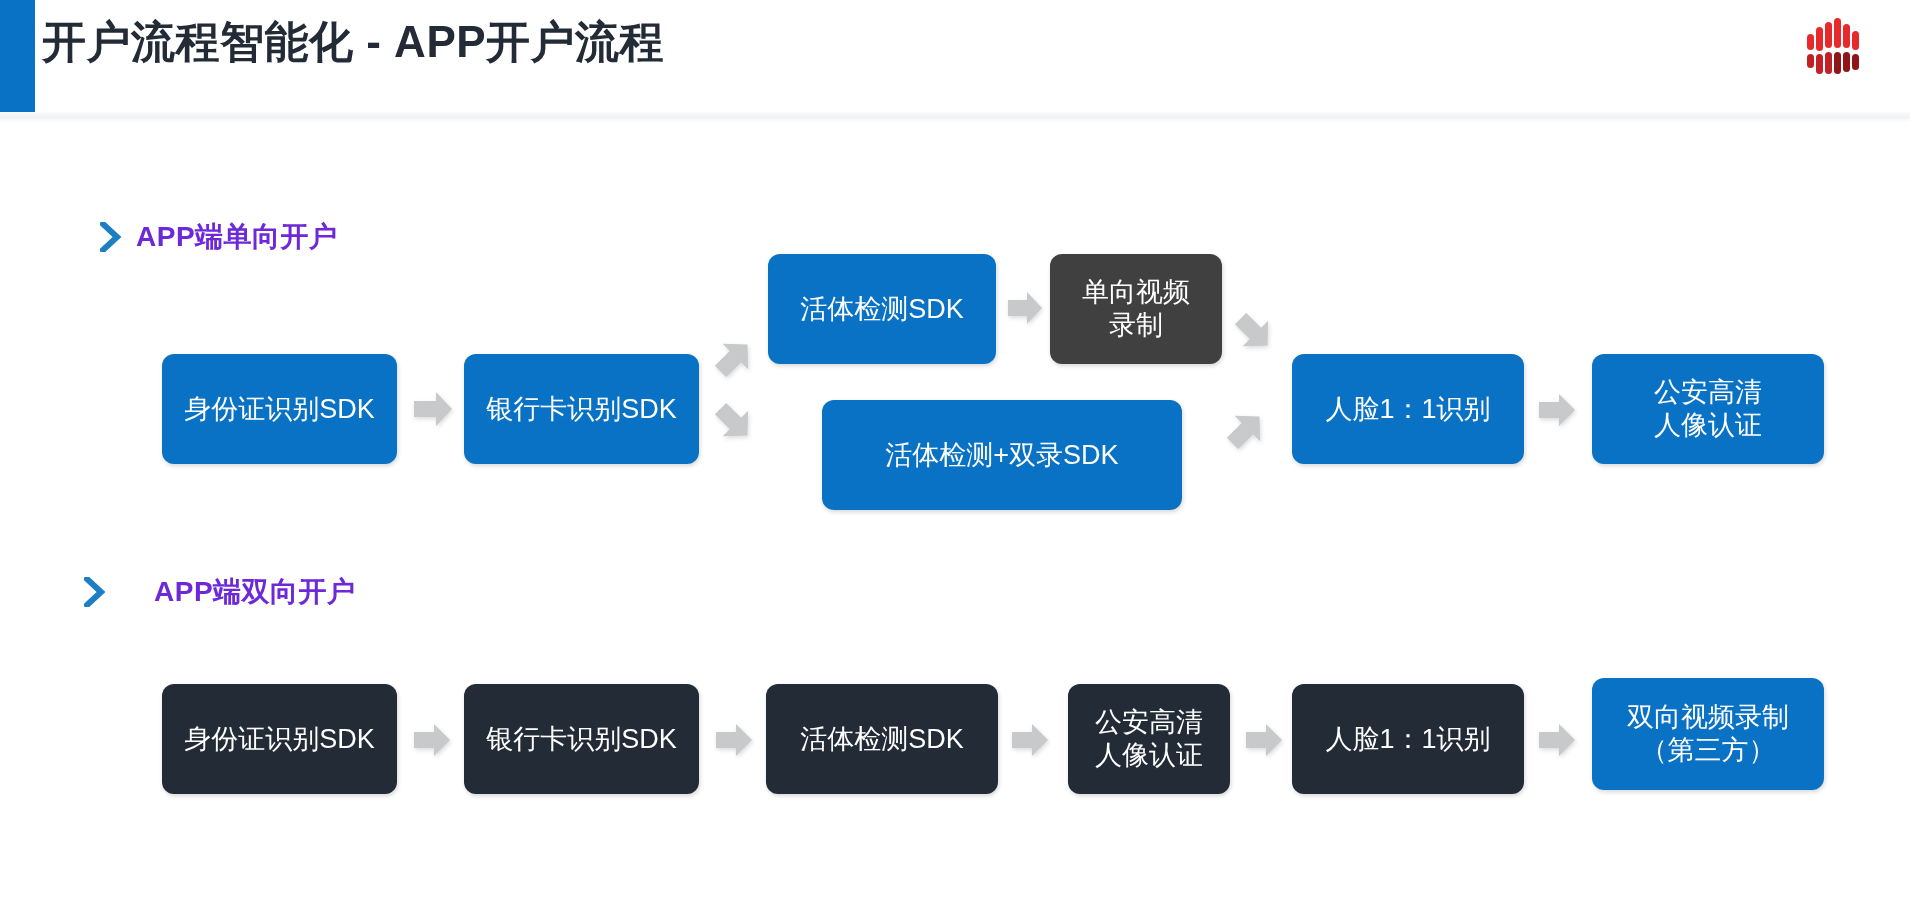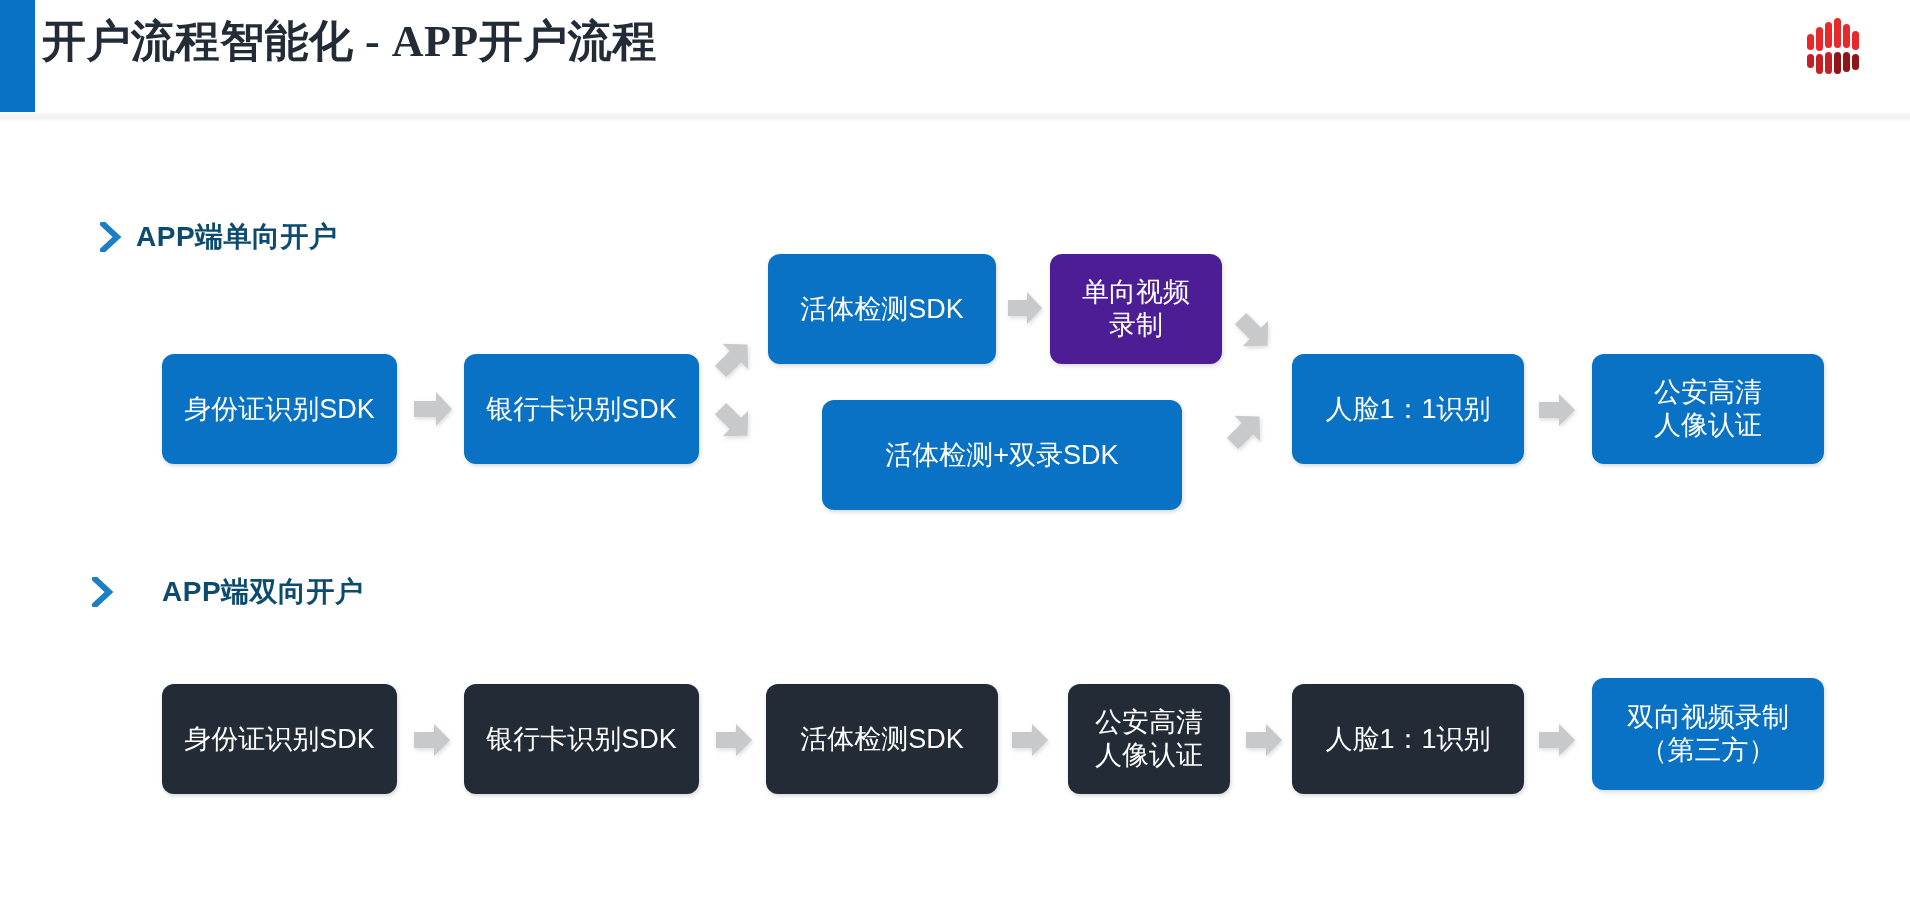--- a/index.html
+++ b/index.html
@@ -20,21 +20,20 @@
   .header-accent{
     position:absolute;left:0;top:0;width:35px;height:112px;
     background:#0a72c5;
   }
   .header-title{
     position:absolute;left:42px;top:16px;
     font-size:44px;font-weight:bold;
     color:#222b36;letter-spacing:0.5px;
     white-space:nowrap;
     line-height:1.2;
-    font-family:Liberation Serif, serif;
   }
   .header-divider{
     position:absolute;left:0;top:112px;width:1910px;height:10px;
     background:linear-gradient(to bottom,#fbfbfc 0%,#f1f2f4 55%,#ffffff 100%);
   }
 
   
   .logo{
     position:absolute;right:42px;top:18px;
     display:flex;align-items:center;gap:14px;
@@ -49,39 +48,39 @@
 
   
   .section-head{
     position:absolute;display:flex;align-items:center;gap:14px;
   }
   .chev{
     width:22px;height:30px;flex:none;position:relative;
   }
   .chev svg{display:block;}
   .section-label{
-    font-size:28px;font-weight:bold;color:#0c4a6e;
+    font-size:28px;font-weight:bold;color:#6d28d9;
     white-space:nowrap;letter-spacing:0.5px;
   }
 
   
   .box{
     position:absolute;
     border-radius:12px;
     display:flex;align-items:center;justify-content:center;
     text-align:center;
     color:#ffffff;
     font-size:27px;
     line-height:1.22;
     box-sizing:border-box;
     padding:6px 10px;
     box-shadow:1px 2px 4px rgba(0,0,0,0.16);
   }
   .box.blue{background:#0a72c5;}
-  .box.lightblue{background:#4c1d95;}
+  .box.lightblue{background:#404040;}
   .box.dark{background:#222b36;}
 
   
   .arrow{
     position:absolute;
     filter:drop-shadow(1px 2px 2px rgba(0,0,0,0.14));
   }
   .arrow svg{display:block;}
 </style>
 </head>
@@ -200,21 +199,21 @@
     </g>
   </svg>
 </div>
 
 <div class="arrow" style="left:1537px;top:392px;">
   <svg width="40" height="36" viewBox="0 0 40 36" xmlns="http://www.w3.org/2000/svg">
     <path d="M2 10 H22 V2 L38 18 L22 34 V26 H2 Z" fill="#c8c9ca"></path>
   </svg>
 </div>
 
-<div class="section-head" style="left:92px;top:573px;gap:48px;">
+<div class="section-head" style="left:84px;top:573px;gap:48px;">
   <span class="chev">
     <svg width="22" height="30" viewBox="0 0 22 30" xmlns="http://www.w3.org/2000/svg">
       <path d="M3 2 L17 15 L3 28" fill="none" stroke="#1c7fc4" stroke-width="6" stroke-linecap="square" stroke-linejoin="miter"></path>
     </svg>
   </span>
   <span class="section-label">APP端双向开户</span>
 </div>
 
 <div class="box dark" style="left:162px;top:684px;width:235px;height:110px;">
   <span>身份证识别SDK</span>

